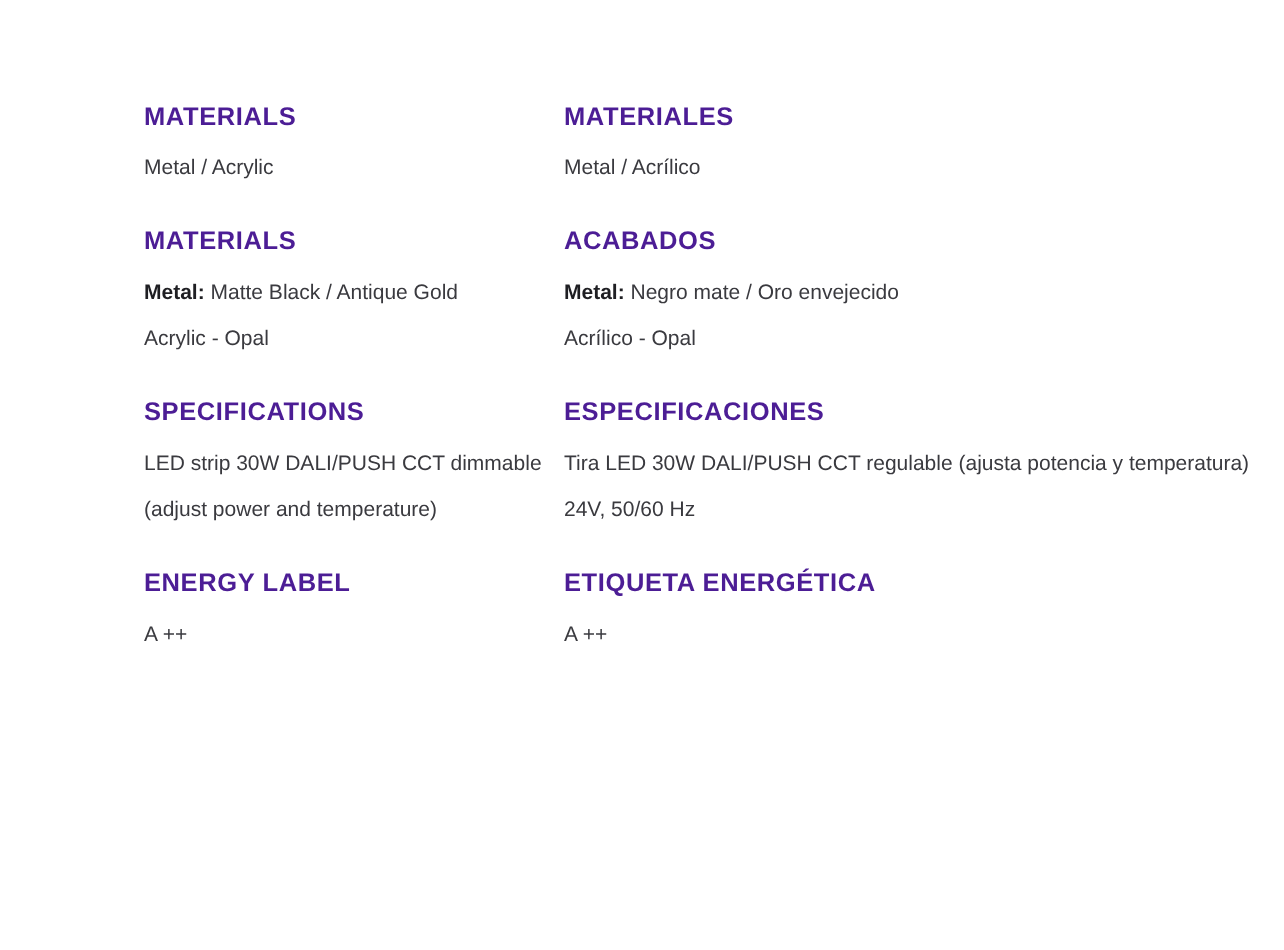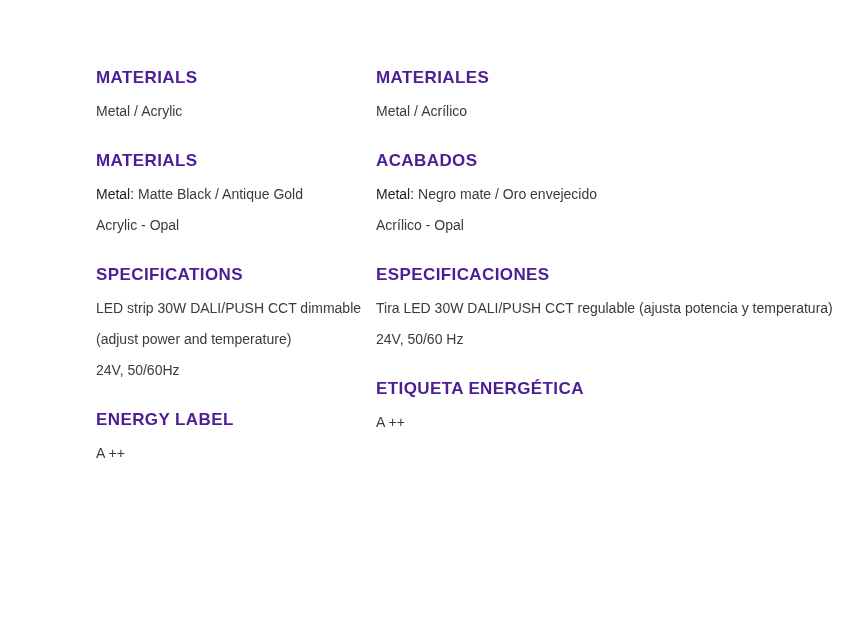--- a/index.html
+++ b/index.html
@@ -55,21 +55,21 @@
     margin: 0 0 6px 0;
   }
   .sec-body {
     font-size: 14px;
     line-height: 31px;
     color: #3a3a3f;
     margin: 0;
     font-weight: 400;
   }
   .sec-body .lead {
-    font-weight: normal;
+    font-weight: bold;
     color: #1f1f23;
     margin-top: 44px;
   }
   .line {
     display: block;
   }
 </style>
 </head>
 <body>
 
@@ -88,21 +88,20 @@
         <p class="sec-body">
           <span class="lead">Metal:</span><span> Matte Black / Antique Gold</span>
           <span class="line">Acrylic - Opal</span>
         </p>
       </div>
 
       <div class="section">
         <h2 class="sec-heading">SPECIFICATIONS</h2>
         <p class="sec-body">
           <span class="line">LED strip 30W DALI/PUSH CCT dimmable (adjust power and temperature)</span>
-          <span class="line">24V, 50/60Hz</span>
         </p>
       </div>
 
       <div class="section">
         <h2 class="sec-heading">ENERGY LABEL</h2>
         <p class="sec-body">A ++</p>
       </div>
 
     </div>
 

